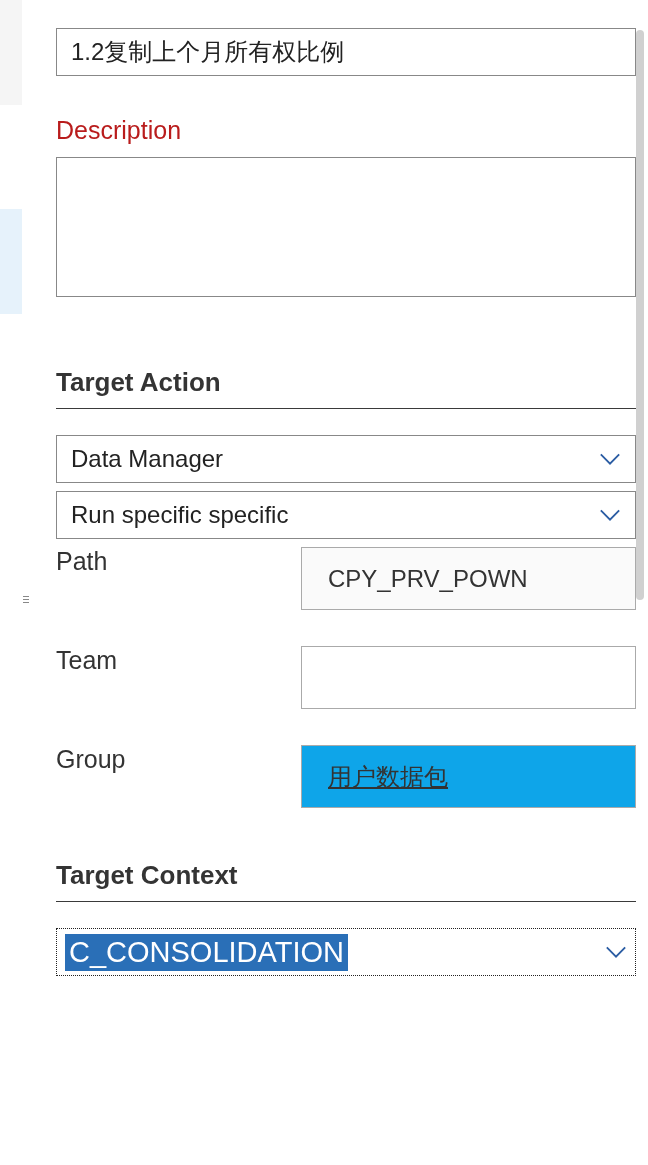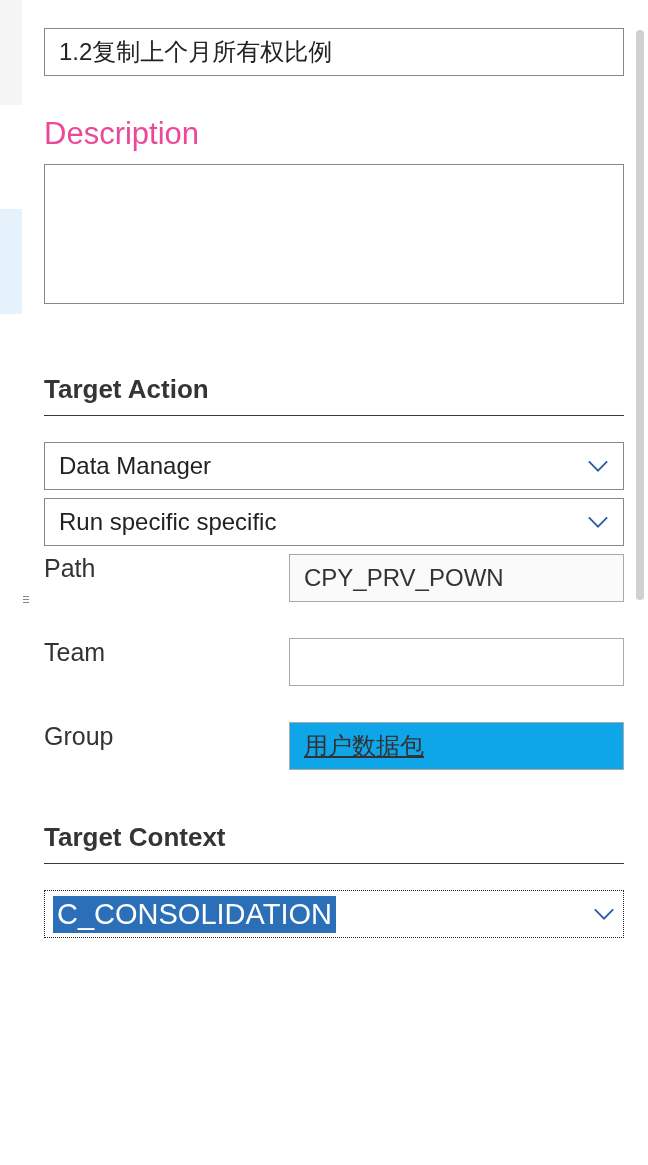--- a/index.html
+++ b/index.html
@@ -42,39 +42,39 @@
     }
     .scroll-track {
       position: absolute;
       right: 4px; top: 30px;
       width: 8px; height: 570px;
       background: #d0d0d0;
       border-radius: 4px;
     }
     .panel {
       position: absolute;
-      left: 44px;
+      left: 56px;
       top: 28px;
       width: 580px;
     }
     .text-input, .textarea, .select {
       width: 100%;
       border: 1px solid #888;
       font-size: 24px;
       font-family: inherit;
       padding: 9px 14px;
       background: #fff;
       color: #222;
     }
     .row-title {
       width: 100%;
     }
     .label-static {
-      font-size: 31px;
-      color: #ec4899;
+      font-size: 25px;
+      color: #b91c1c;
       margin-top: 40px;
       margin-bottom: 12px;
     }
     textarea.textarea {
       height: 140px;
       resize: none;
     }
     .section-title {
       font-size: 26px;
       font-weight: 700;
@@ -118,22 +118,22 @@
       margin-bottom: 36px;
     }
     .field-label {
       width: 245px;
       font-size: 25px;
       color: #333;
     }
     .field-input {
       flex: 1;
       border: 1px solid #aaa;
-      height: 48px;
-      padding: 0 14px;
+      height: 63px;
+      padding: 0 26px;
       font-size: 24px;
       font-family: inherit;
       background: #fafafa;
       color: #333;
       overflow: hidden;
       white-space: nowrap;
       text-overflow: ellipsis;
       display: flex;
       align-items: center;
     }

